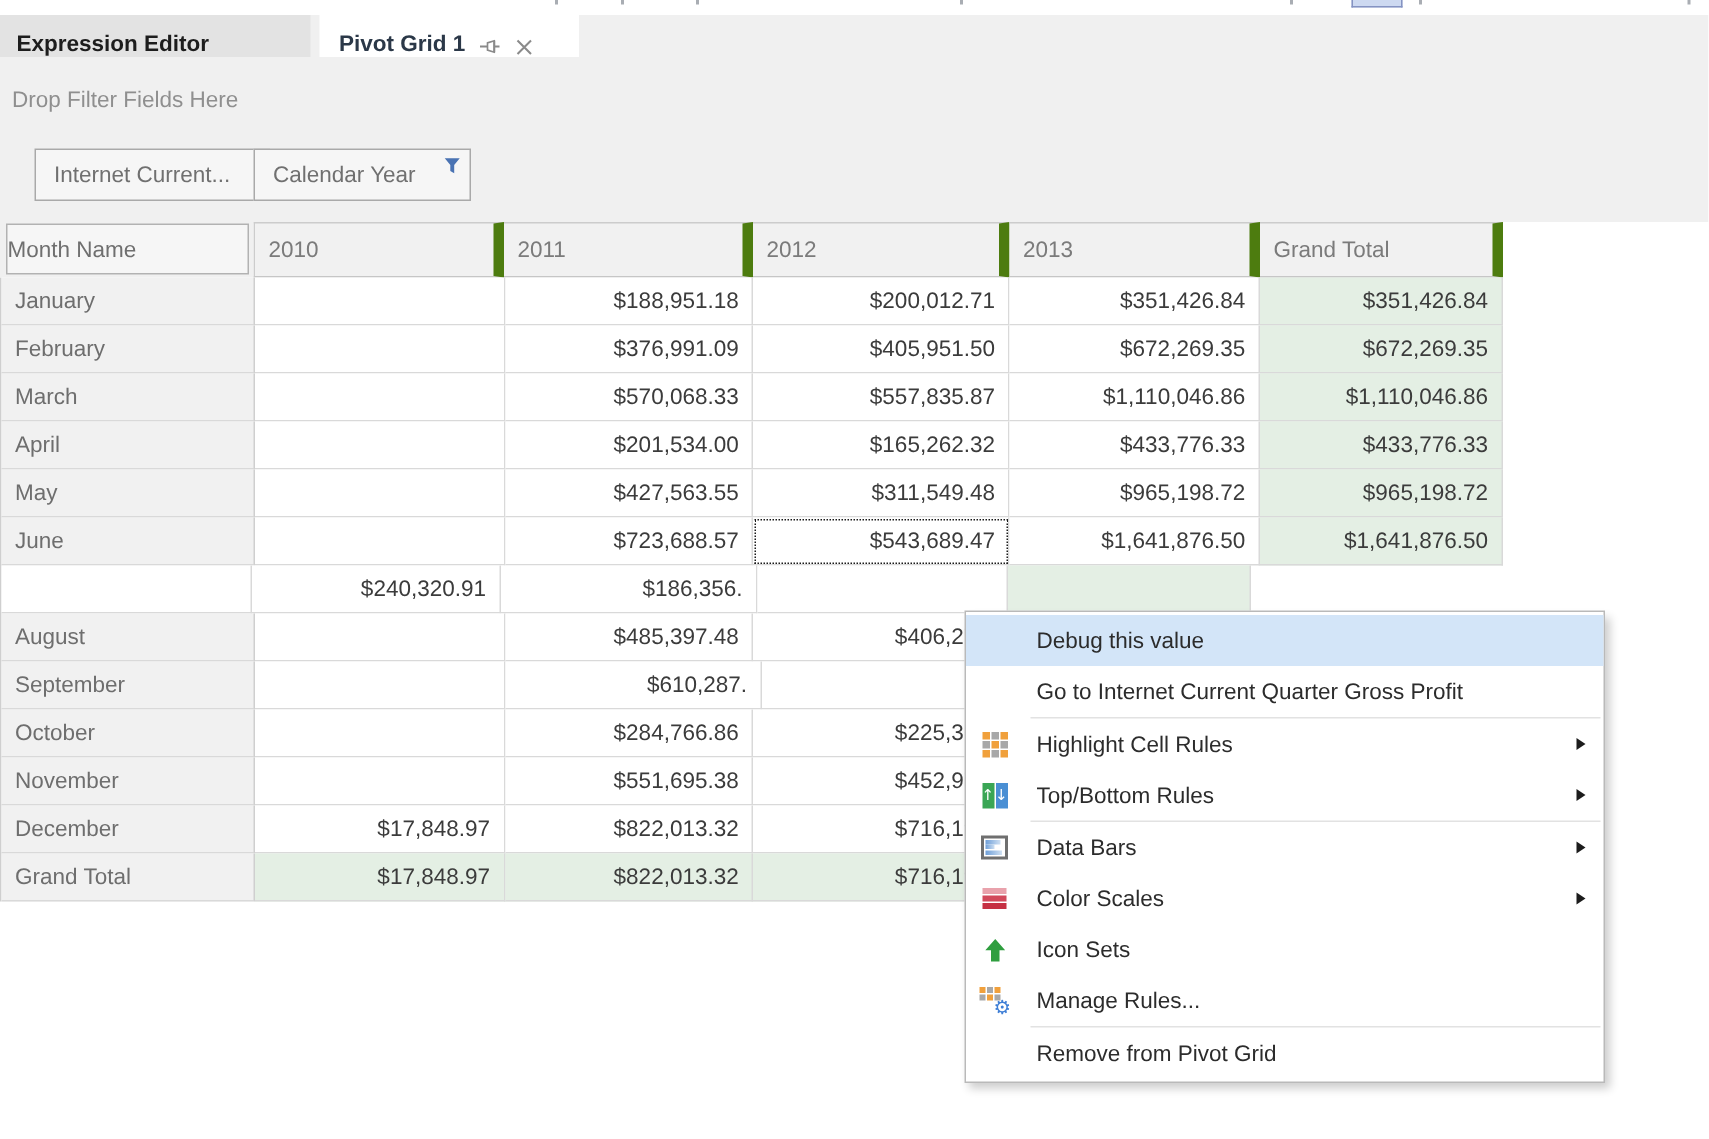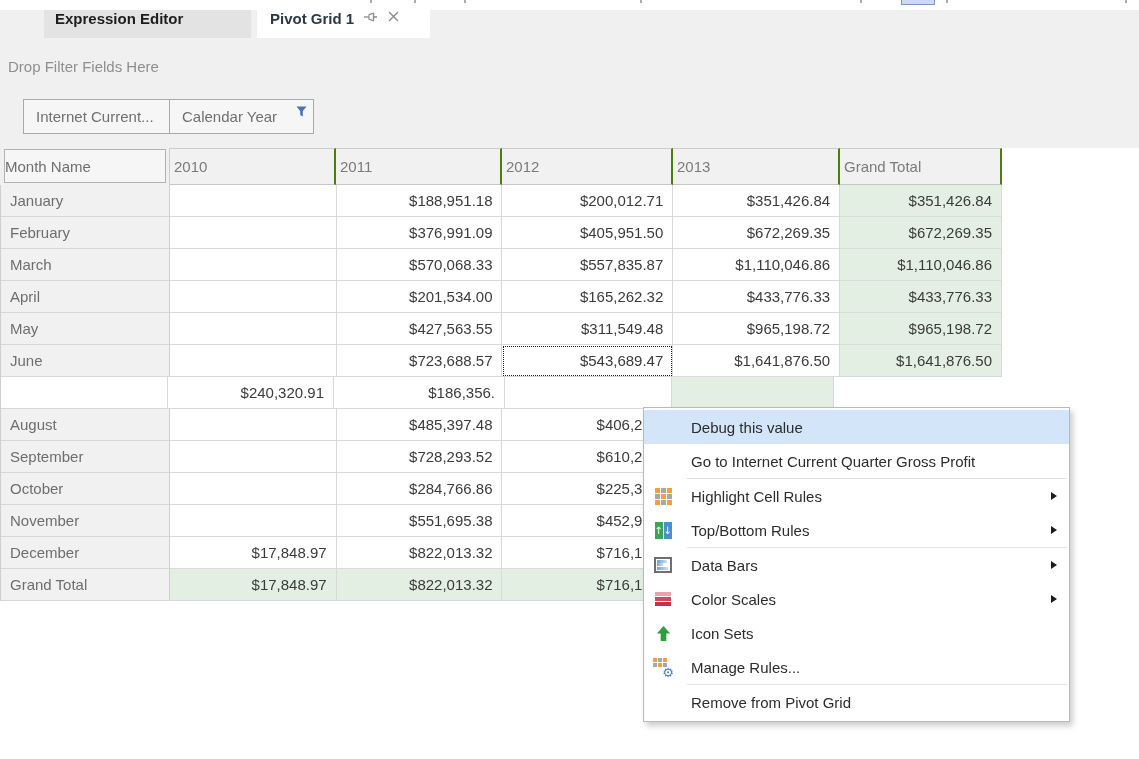--- a/index.html
+++ b/index.html
@@ -9,21 +9,21 @@
     font-family:"Liberation Sans", sans-serif; font-size:15px;
   }
 
   
   .frag-tick { position:absolute; top:0; width:2px; height:3px; background:#a9adb3; }
   .frag-blue { position:absolute; left:901px; top:0; width:34px; height:5px;
                background:#cdd9f1; border:1px solid #8593c2; border-top:none; }
 
   
   .top-gray { position:absolute; left:0; top:10px; width:1139px; height:138px; background:#f0f0f0; }
-  .tab { position:absolute; top:10px; height:28px; display:flex; align-items:flex-start; cursor:default;margin-left:44px; }
+  .tab { position:absolute; top:10px; height:28px; display:flex; align-items:flex-end; cursor:default; }
   .tab-inactive { left:0; width:207px; background:#e3e3e3; padding-left:11px; }
   .tab-inactive .tab-label { font-weight:bold; color:#1d1d1d; }
   .tab-active { left:213px; width:173px; background:#ffffff; padding-left:13px; }
   .tab-active .tab-label { font-weight:bold; color:#2b3848; }
   .tab-ico { margin-left:9px; display:flex; align-items:center; }
 
   .drop-hint { position:absolute; left:8px; top:58px; color:#8f8f8f; }
 
   .field-btn { position:absolute; top:99px; height:35px; background:#f6f6f6;
                border:1px solid #a9a9a9; color:#707070; display:flex; align-items:center;
@@ -35,22 +35,22 @@
   
   .w0{width:169px}.w1{width:167px}.w2{width:166px}.w3{width:171px}.w4{width:167px}.w5{width:162px}
 
   .pivot { position:absolute; left:0; top:148px; width:1002px; }
   .hdr-row { display:flex; height:37px; }
   .hdr-corner { position:relative; background:#f0f0f0; }
   .month-btn { position:absolute; left:4px; top:1px; width:162px; height:34px;
                background:#f6f6f6; border:1px solid #b2b2b2; color:#6f6f6f;
                display:flex; align-items:center; justify-content:flex-start; }
   .hdr-cell { background:#f1f1f1; border-top:1px solid #cccccc; border-bottom:1px solid #c6c6c6;
-              border-right:2px solid #4d7c0f; color:#7b7b7b; display:flex; align-items:center;
-              padding-left:4px; }
+              border-right:7px solid #4d7c0f; color:#7b7b7b; display:flex; align-items:center;
+              padding-left:9px; }
   .hdr-cell.first { border-left:1px solid #cccccc; }
 
   .grid { border-left:1px solid #cfcfcf; }
   .grow { display:flex; height:32px; }
   .cell { border-right:1px solid #d9d9d9; border-bottom:1px solid #d9d9d9;
           display:flex; align-items:center; }
   .cell.rowhdr { background:#f1f1f1; color:#6e6e6e; padding-left:9px; border-right:1px solid #cfcfcf; }
   .cell.val { background:#fff; color:#3b3b3b; justify-content:flex-end; padding-right:9px; }
   .cell.total { background:#e4efe4; }
   .cell.selected { outline:1px dotted #1a1a1a; outline-offset:-2px; }
@@ -207,21 +207,20 @@
         <div class="cell rowhdr w0">August</div>
         <div class="cell val w1"></div>
         <div class="cell val w2">$485,397.48</div>
         <div class="cell val w3">$406,277.</div>
         <div class="cell val w4"></div>
         <div class="cell val w5 total"></div>
       </div>
       <div class="grow">
         <div class="cell rowhdr w0">September</div>
         <div class="cell val w1"></div>
-        <div class="cell val w2">$728,293.52</div>
         <div class="cell val w3">$610,287.</div>
         <div class="cell val w4"></div>
         <div class="cell val w5 total"></div>
       </div>
       <div class="grow">
         <div class="cell rowhdr w0">October</div>
         <div class="cell val w1"></div>
         <div class="cell val w2">$284,766.86</div>
         <div class="cell val w3">$225,360.</div>
         <div class="cell val w4"></div>

